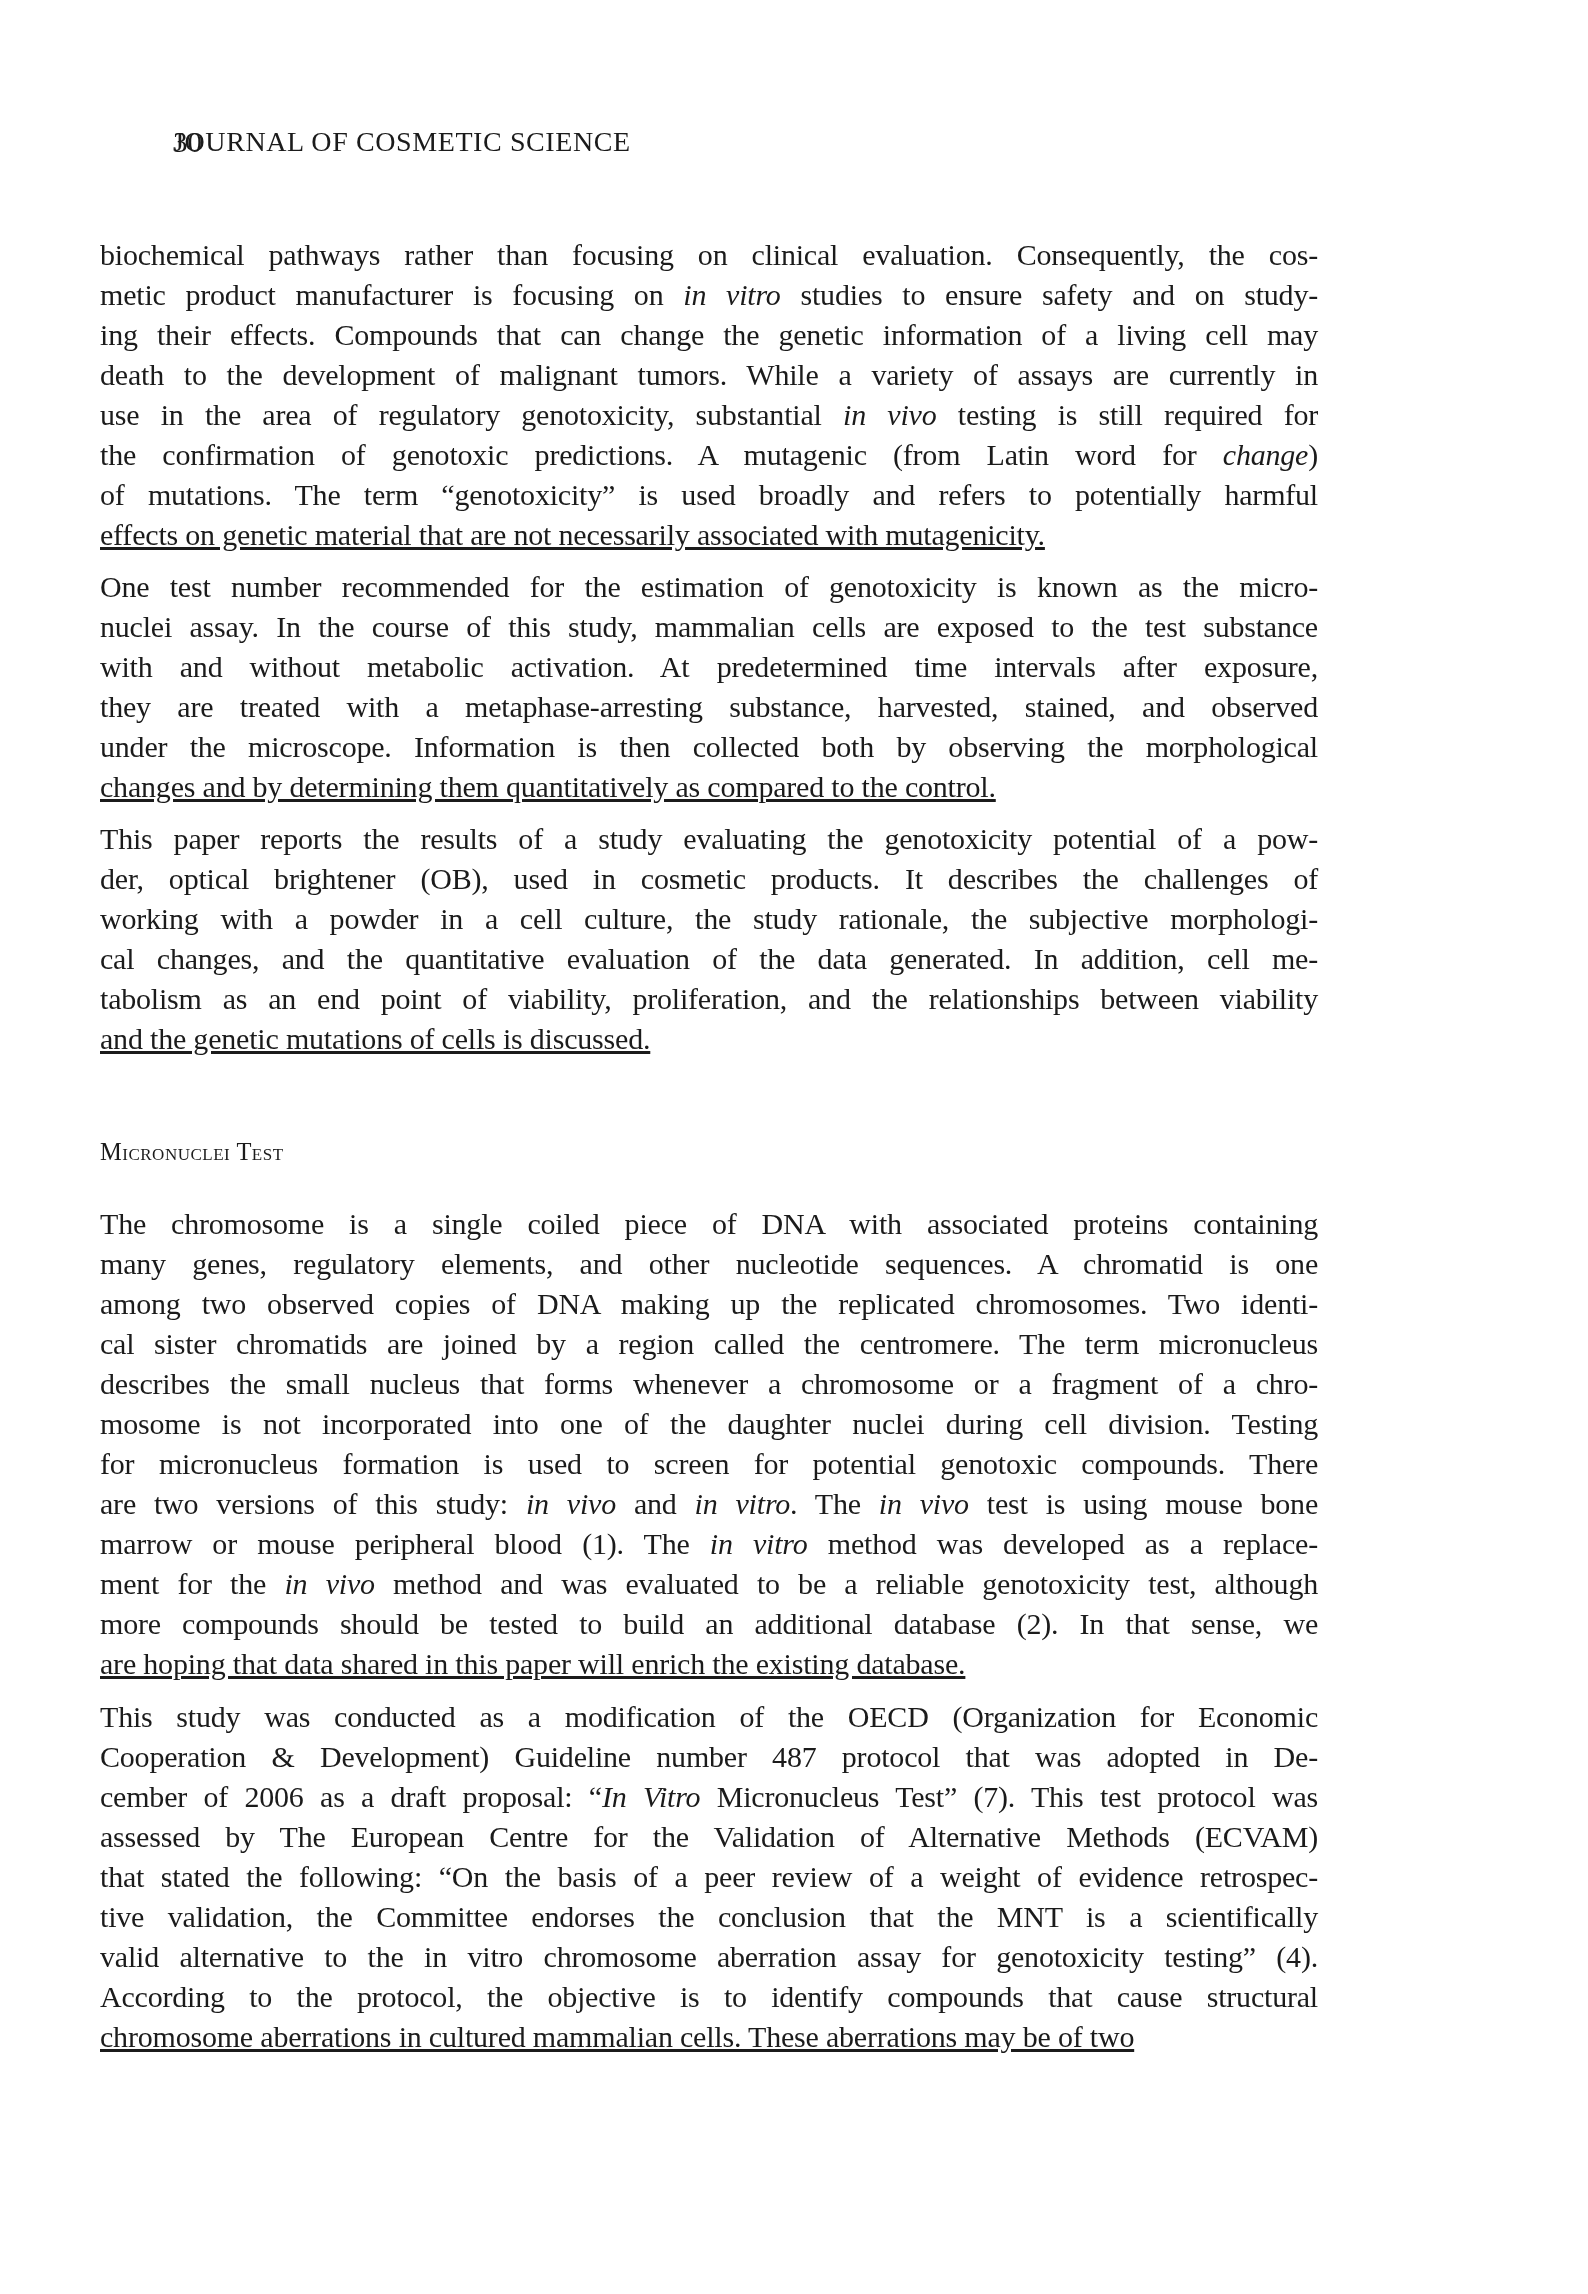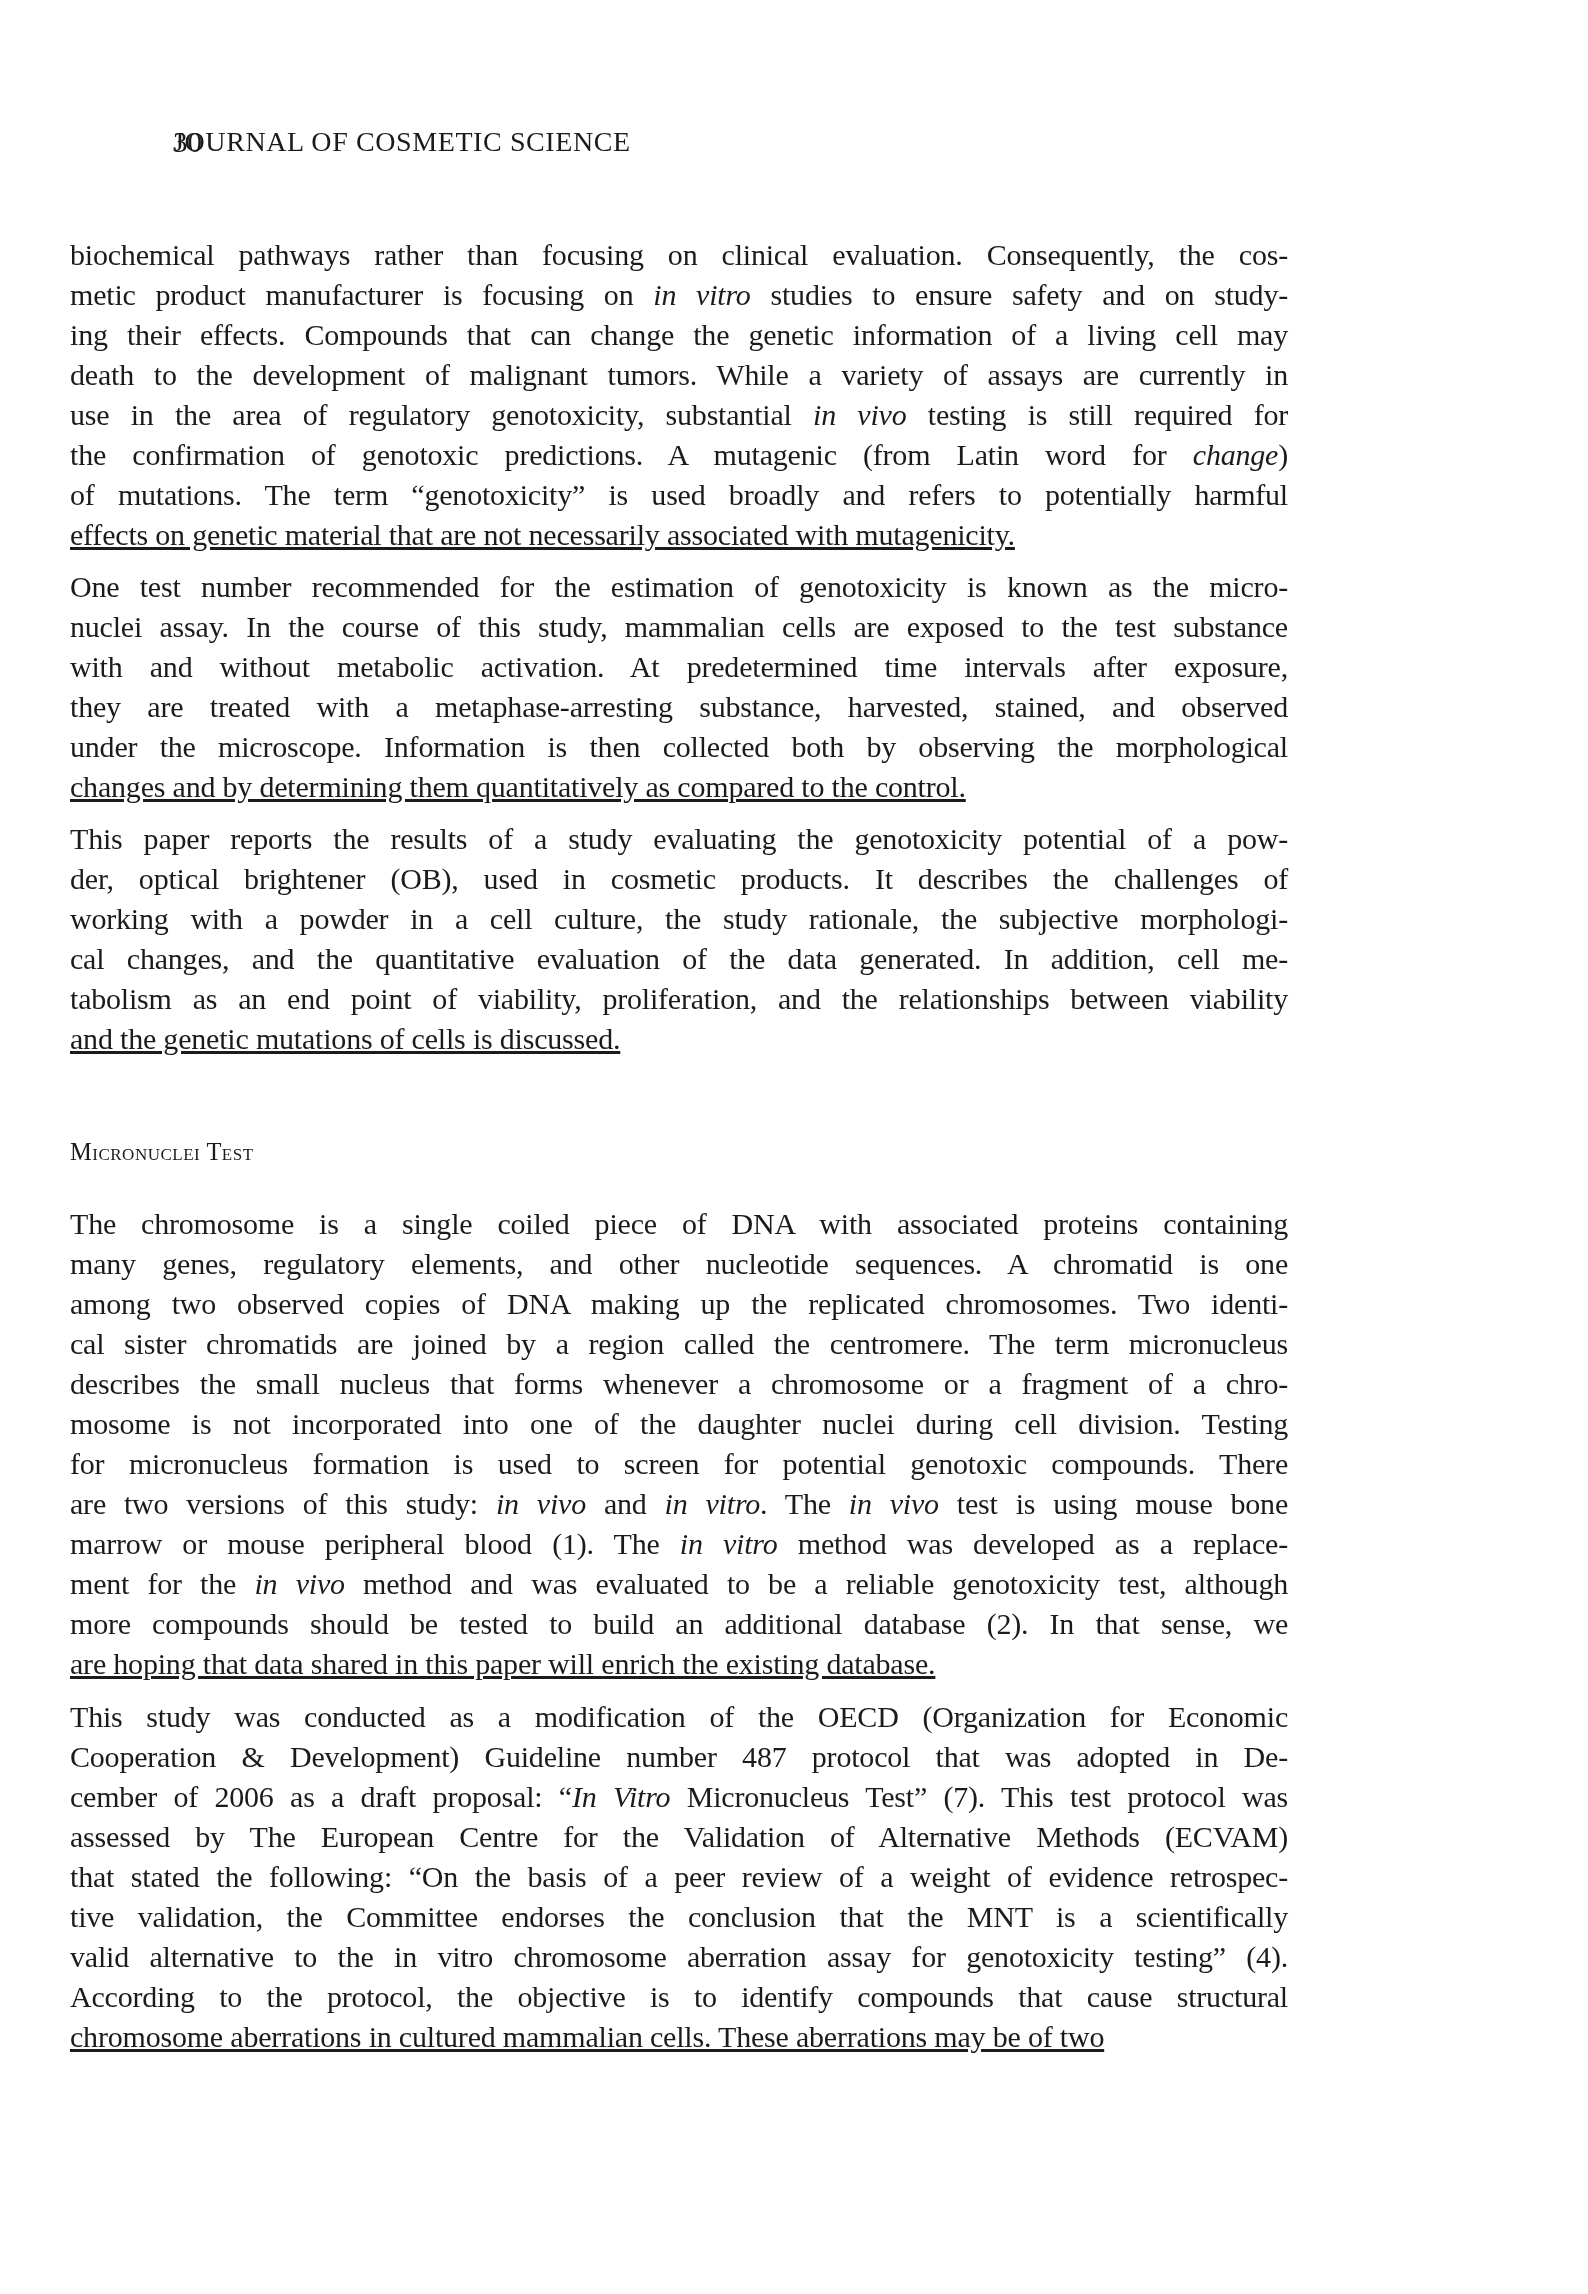--- a/index.html
+++ b/index.html
@@ -35,21 +35,21 @@
     left: 173px;
     top: 126px;
     width: 1218px;
     text-align: left;
     font-size: 28px;
     line-height: 32px;
     letter-spacing: 0.6px;
     white-space: nowrap;
   }
   .text-column {
-    margin-left: 70px;
+    margin-left: 100px;
     margin-top: 75px;
     width: 1218px;
   }
   .para {
     margin: 0;
     font-size: 30px;
     line-height: 40px;
     letter-spacing: -0.2px;
   }
   .para + .para { margin-top: 12.2px; }

